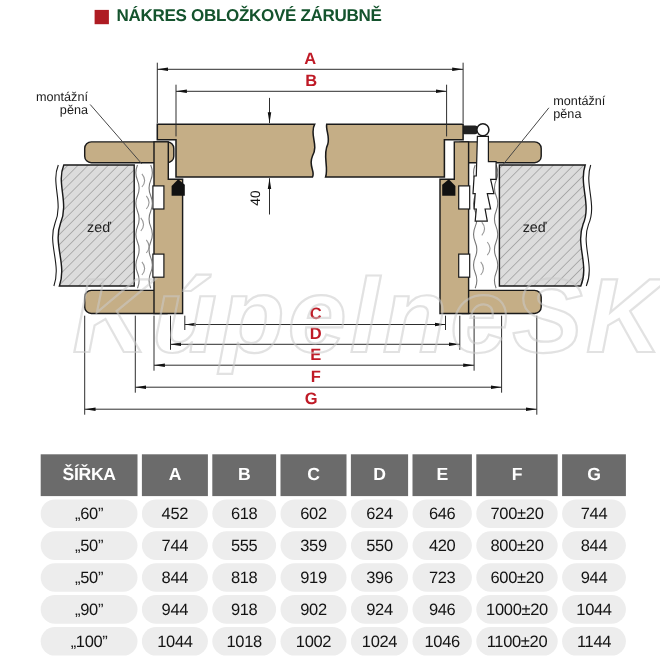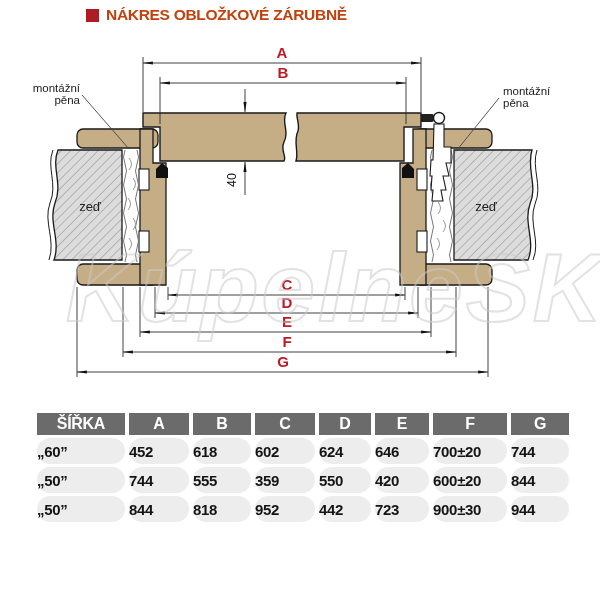--- a/index.html
+++ b/index.html
@@ -9,41 +9,41 @@
     font-family:"Liberation Sans","DejaVu Sans",sans-serif;
     -webkit-font-smoothing:antialiased;
   }
   .title-row{
     position:absolute;left:86px;top:6px;display:flex;align-items:center;z-index:5;
   }
   .title-bullet{
     width:13px;height:13px;background:#ae1c23;display:inline-block;margin-right:7px;flex:0 0 auto;
   }
   .title-text{
-    font-size:15.5px;font-weight:bold;color:#c2410c;letter-spacing:-0.3px;margin:0;white-space:nowrap;
+    font-size:15.5px;font-weight:bold;color:#14532d;letter-spacing:-0.3px;margin:0;white-space:nowrap;
   }
   .watermark{
     position:absolute;left:66px;top:240px;z-index:3;pointer-events:none;
     font-size:96px;line-height:1;font-weight:bold;font-style:italic;letter-spacing:3px;
     color:transparent;-webkit-text-stroke:2px rgba(202,202,202,0.55);
     white-space:nowrap;user-select:none;
   }
   svg.diagram{position:absolute;left:0;top:0;z-index:2;}
 
   .dims-table{
     position:absolute;left:33px;top:410px;z-index:4;
     border-collapse:separate;border-spacing:4px 3px;table-layout:fixed;width:540px;
   }
   .dims-table th{
     background:#6b6b6b;color:#ffffff;font-weight:bold;font-size:16px;
-    height:22px;text-align:center;letter-spacing:-0.3px;padding:0;
+    height:38px;text-align:center;letter-spacing:-0.3px;padding:0;
   }
   .dims-table td{
-    background:#ededed;color:#141414;font-size:15px;font-weight:bold;
-    height:26px;text-align:left;letter-spacing:-0.3px;padding:0;white-space:nowrap;border-radius:13px;
+    background:#ededed;color:#141414;font-size:15px;font-weight:normal;
+    height:26px;text-align:center;letter-spacing:-0.3px;padding:0;white-space:nowrap;border-radius:13px;
   }
   text{font-family:"Liberation Sans","DejaVu Sans",sans-serif;}
   .dim-letter{fill:#bf1a26;font-size:15px;font-weight:bold;text-anchor:middle;}
   .small-label{fill:#1a1a1a;font-size:11.5px;}
   .wall-label{fill:#222;font-size:13px;text-anchor:middle;}
   .thick-label{fill:#111;font-size:12.5px;text-anchor:middle;}
 </style>
 </head>
 <body>
 
@@ -205,27 +205,47 @@
       <td>700±20</td>
       <td>744</td>
     </tr>
     <tr>
       <td>„50”</td>
       <td>744</td>
       <td>555</td>
       <td>359</td>
       <td>550</td>
       <td>420</td>
-      <td>600±20</td>
+      <td>800±20</td>
       <td>844</td>
     </tr>
     <tr>
       <td>„50”</td>
       <td>844</td>
       <td>818</td>
-      <td>952</td>
-      <td>442</td>
+      <td>919</td>
+      <td>396</td>
       <td>723</td>
-      <td>900±30</td>
+      <td>600±20</td>
       <td>944</td>
+    </tr>
+    <tr>
+      <td>„90”</td>
+      <td>944</td>
+      <td>918</td>
+      <td>902</td>
+      <td>924</td>
+      <td>946</td>
+      <td>1000±20</td>
+      <td>1044</td>
+    </tr>
+    <tr>
+      <td>„100”</td>
+      <td>1044</td>
+      <td>1018</td>
+      <td>1002</td>
+      <td>1024</td>
+      <td>1046</td>
+      <td>1100±20</td>
+      <td>1144</td>
     </tr>
   </tbody>
 </table>
 
 </body></html>

